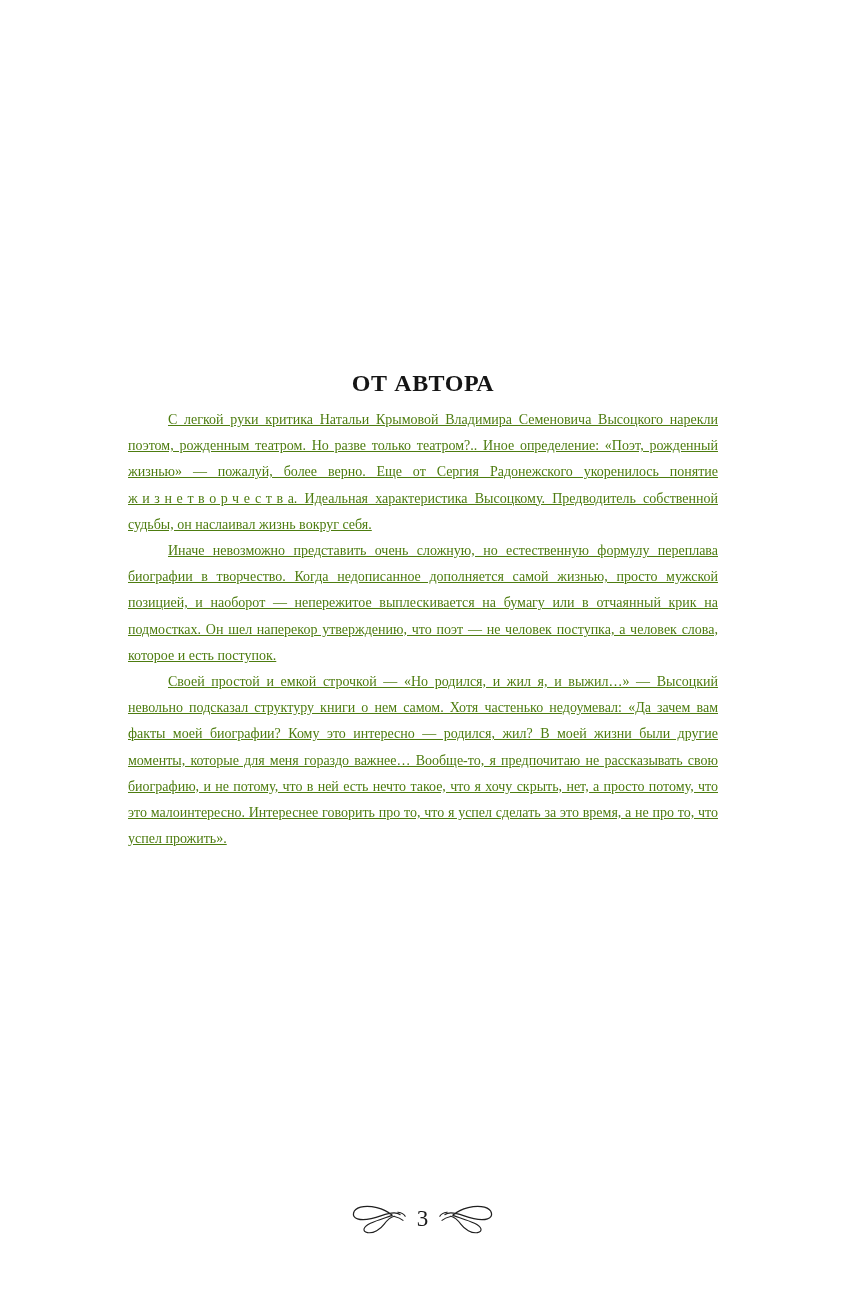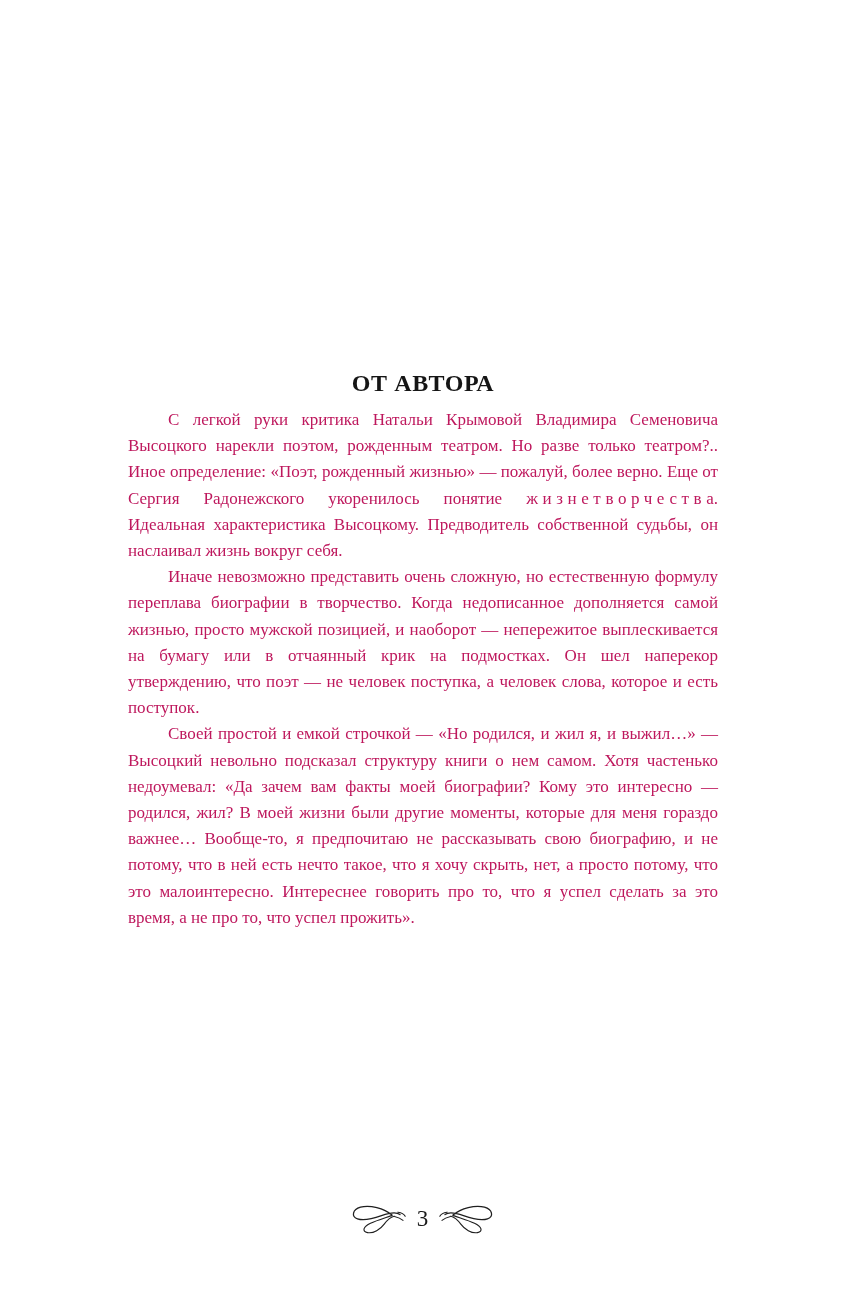--- a/index.html
+++ b/index.html
@@ -31,28 +31,29 @@
     font-size: 24px;
     font-weight: bold;
     text-align: center;
     letter-spacing: 0.6px;
     line-height: 30px;
     margin: 0 0 9px 0;
     color: #151515;
   }
 
   .para {
-    font-size: 17px;
+    font-size: 14px;
     line-height: 26.2px;
     text-align: justify;
     text-justify: inter-word;
     text-indent: 40px;
     margin: 0;
     hyphens: manual;
-    color: #be185d;
+    color: #4d7c0f;
+    text-decoration: underline;
   }
 
   .para + .para {
     margin-top: 0;
   }
 
   
   .spaced {
     letter-spacing: 4.6px;
   }

